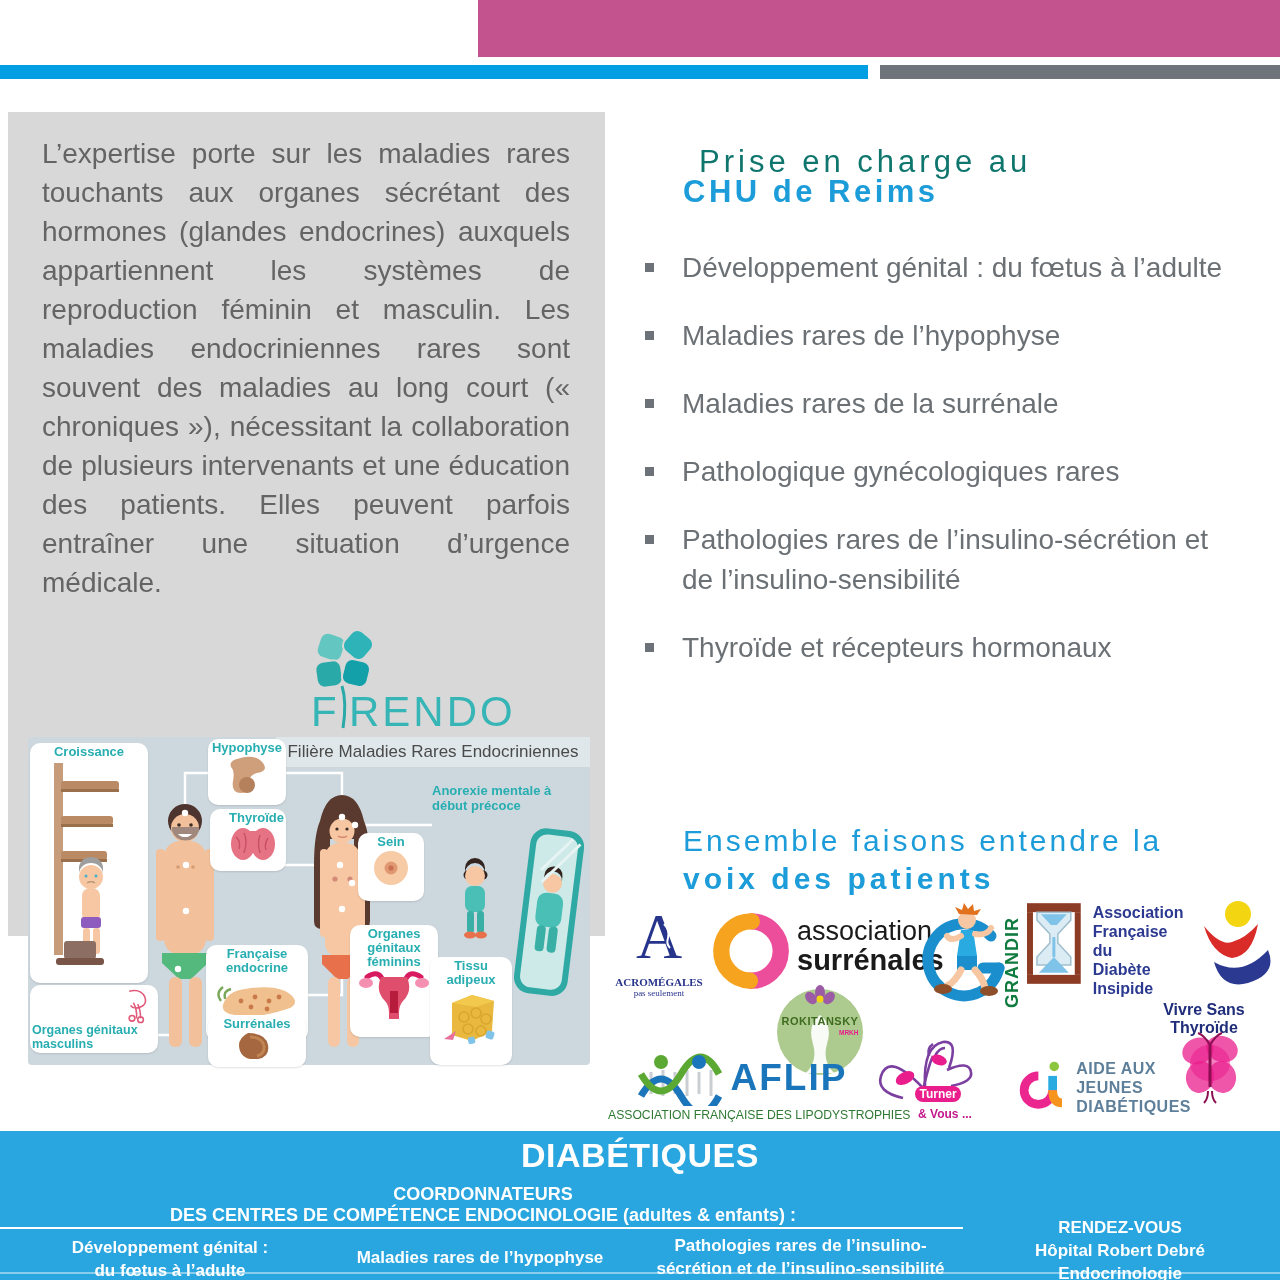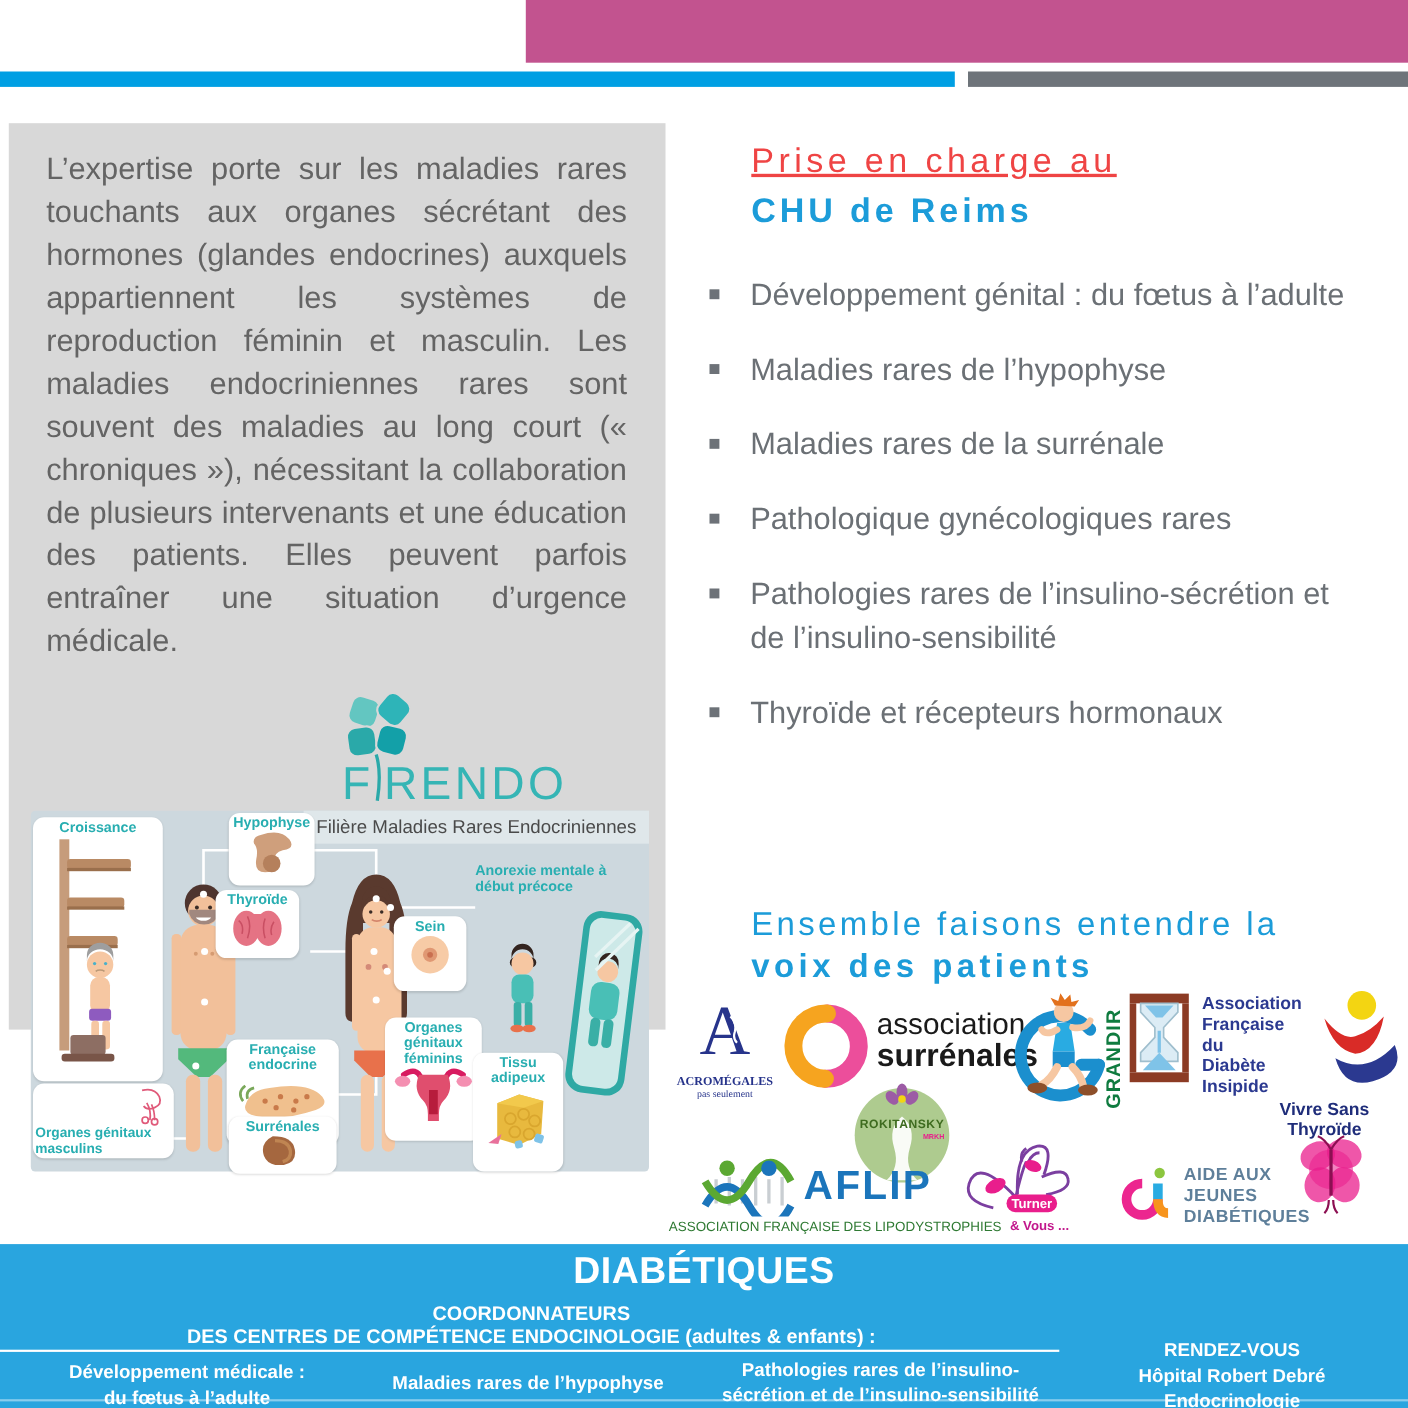--- a/index.html
+++ b/index.html
@@ -27,34 +27,34 @@
          background:#cdd8de;border-radius:4px;}
   .scene{position:absolute;left:0;top:0;}
   .tagstrip{position:absolute;left:248px;top:0;width:314px;height:30px;background:#dfe7ea;
             display:flex;align-items:center;justify-content:center;}
   .tagstrip span{font-size:17px;color:#4a4a4a;}
   .card{position:absolute;background:#fff;border-radius:10px;text-align:center;
         box-shadow:0 1px 2px rgba(0,0,0,.12);padding:2px 2px;}
   .lab{display:block;font-size:13px;line-height:14px;font-weight:bold;color:#28aeb1;}
   .c-croiss{left:2px;top:6px;width:114px;height:236px;}
   .c-hypo{left:180px;top:2px;width:74px;height:62px;}
-  .c-thyro{left:168px;top:72px;width:72px;height:58px;}
+  .c-thyro{left:182px;top:72px;width:72px;height:58px;text-align:right;}
   .c-sein{left:330px;top:96px;width:62px;height:64px;}
   .c-fem{left:322px;top:188px;width:84px;height:108px;}
   .c-tissu{left:402px;top:220px;width:78px;height:104px;}
   .c-panc{left:178px;top:208px;width:98px;height:92px;}
   .c-surr{left:180px;top:278px;width:94px;height:48px;}
   .c-masc{left:2px;top:248px;width:124px;height:64px;display:flex;align-items:flex-end;text-align:left;flex-direction:column;}
   .c-masc .lab{font-size:12.5px;line-height:13.5px;}
   .anx{position:absolute;left:404px;top:46px;width:120px;font-size:13px;line-height:15px;
        font-weight:bold;color:#28aeb1;}
 
   
-  .care-h1{position:absolute;left:683px;top:128px;margin:0;font-size:31px;font-weight:normal;
-           letter-spacing:4px;color:#ef4444;text-decoration:underline;}
+  .care-h1{position:absolute;left:683px;top:128px;margin:16px;font-size:31px;font-weight:normal;
+           letter-spacing:4px;color:#0f766e;}
   .care-h2{position:absolute;left:683px;top:174px;margin:0;font-size:31px;font-weight:bold;
            letter-spacing:3.5px;color:#1c9cd9;}
   .bullets{position:absolute;left:645px;top:248px;width:590px;margin:0;padding:0;list-style:none;}
   .bullets li{display:flex;margin:0 0 28px 0;}
   .sq{flex:0 0 9px;width:9px;height:9px;background:#6d7278;margin:15px 28px 0 0;}
   .bt{font-size:28px;line-height:40px;color:#6b7075;}
   .voice-h1{position:absolute;left:683px;top:824px;margin:0;font-size:30px;font-weight:normal;
             letter-spacing:3px;color:#1c9cd9;}
   .voice-h2{position:absolute;left:683px;top:862px;margin:0;font-size:30px;font-weight:bold;
             letter-spacing:4px;color:#1c9cd9;}
@@ -511,21 +511,21 @@
       </svg>
     </div>
   </div>
 
   <footer class="footer">
     <h2 class="f-title">DIABÉTIQUES</h2>
     <div class="f-sub1">COORDONNATEURS</div>
     <div class="f-sub2">DES CENTRES DE COMPÉTENCE ENDOCINOLOGIE (adultes &amp; enfants) :</div>
     <div class="f-line"></div>
     <div class="f-col f-c1">
-      <span>Développement médicale :</span><br>
+      <span>Développement génital :</span><br>
       <span>du fœtus à l’adulte</span>
     </div>
     <div class="f-col f-c2">
       <span>Maladies rares de l’hypophyse</span>
     </div>
     <div class="f-col f-c3">
       <span>Pathologies rares de l’insulino-</span><br>
       <span>sécrétion et de l’insulino-sensibilité</span>
     </div>
     <div class="f-col f-c4">

